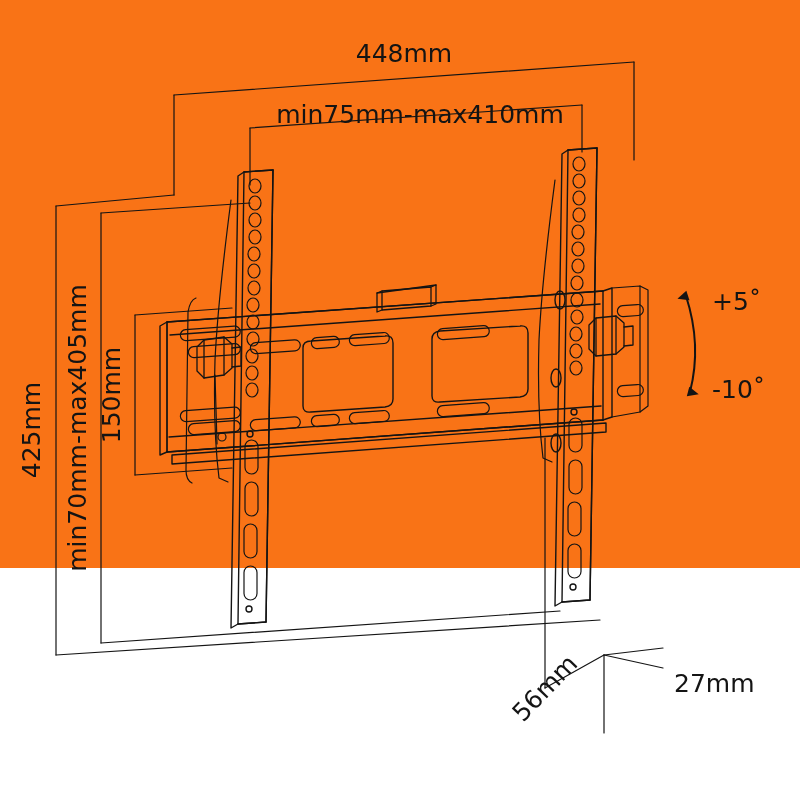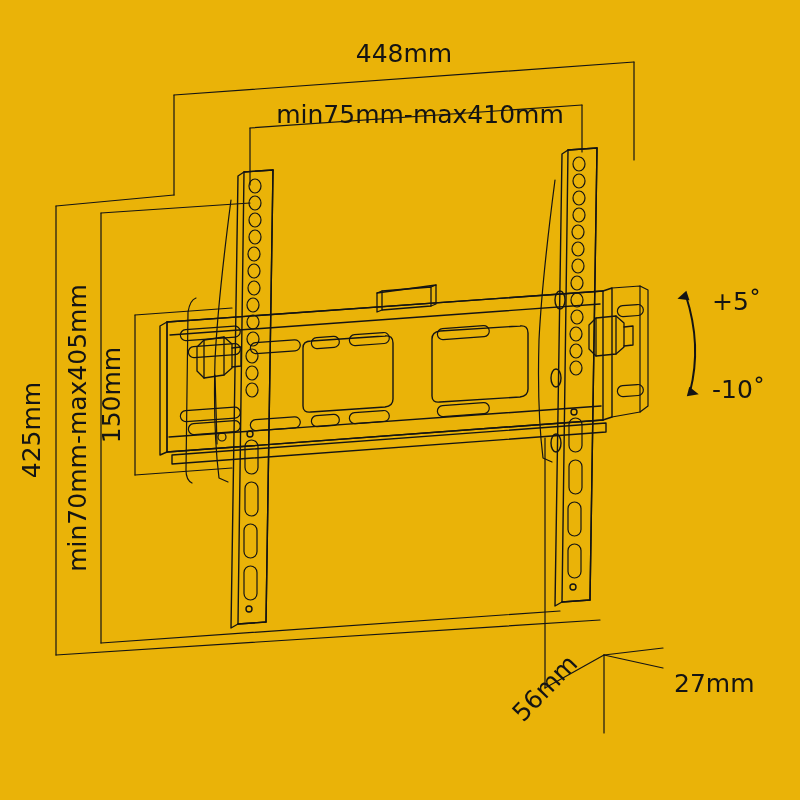--- a/index.html
+++ b/index.html
@@ -1,18 +1,18 @@
 <!DOCTYPE html>
 <html><head>
 <meta charset="utf-8">
 <style>
   html,body{margin:0;padding:0;background:#ffffff;}
   body{width:800px;height:800px;overflow:hidden;
        font-family:"DejaVu Sans","Liberation Sans",sans-serif;}
-  #stage{position:relative;width:800px;height:800px;background:#eab308;}
+  #stage{position:relative;width:800px;height:568px;background:#f97316;}
   svg{display:block;}
   .dimtext{font-family:"DejaVu Sans","Liberation Sans",sans-serif;
            font-size:25px;fill:#141414;letter-spacing:0px;}
 </style>
 </head>
 <body>
 
 <div id="stage">
 <svg width="800" height="800" viewBox="0 0 800 800">
 

